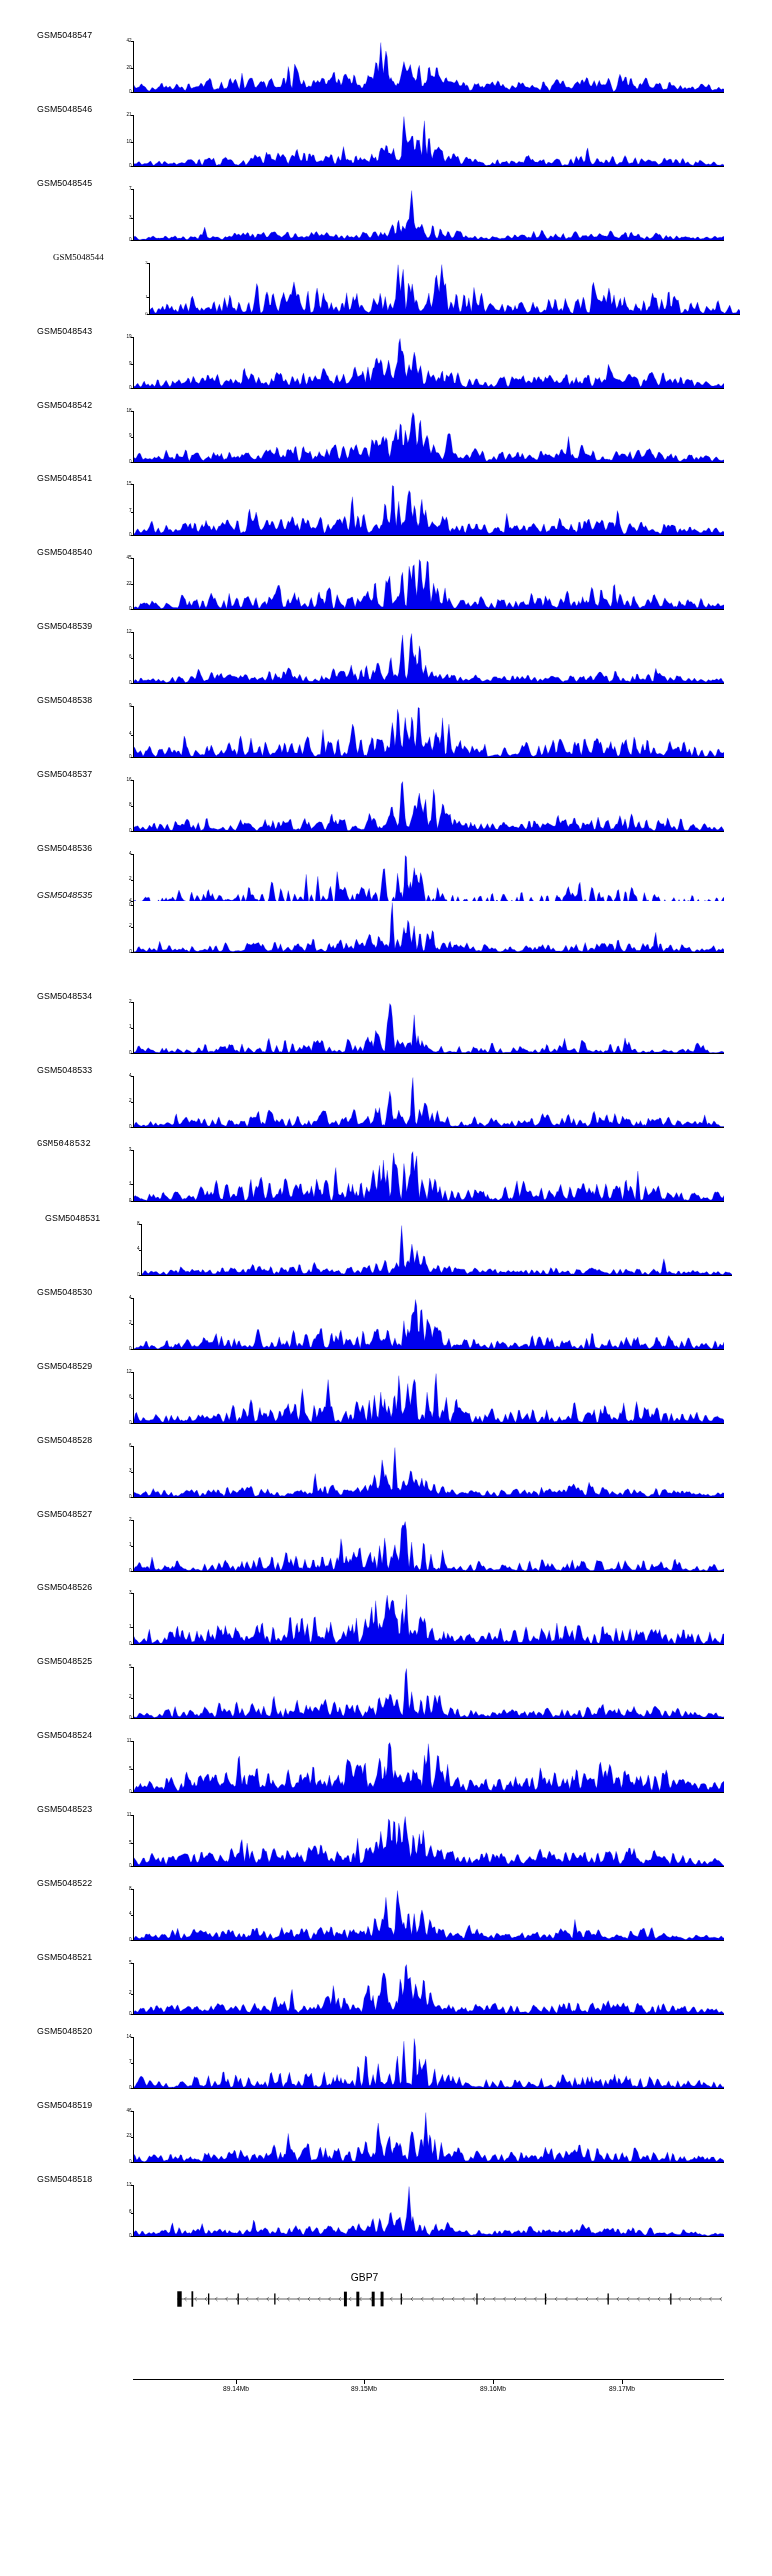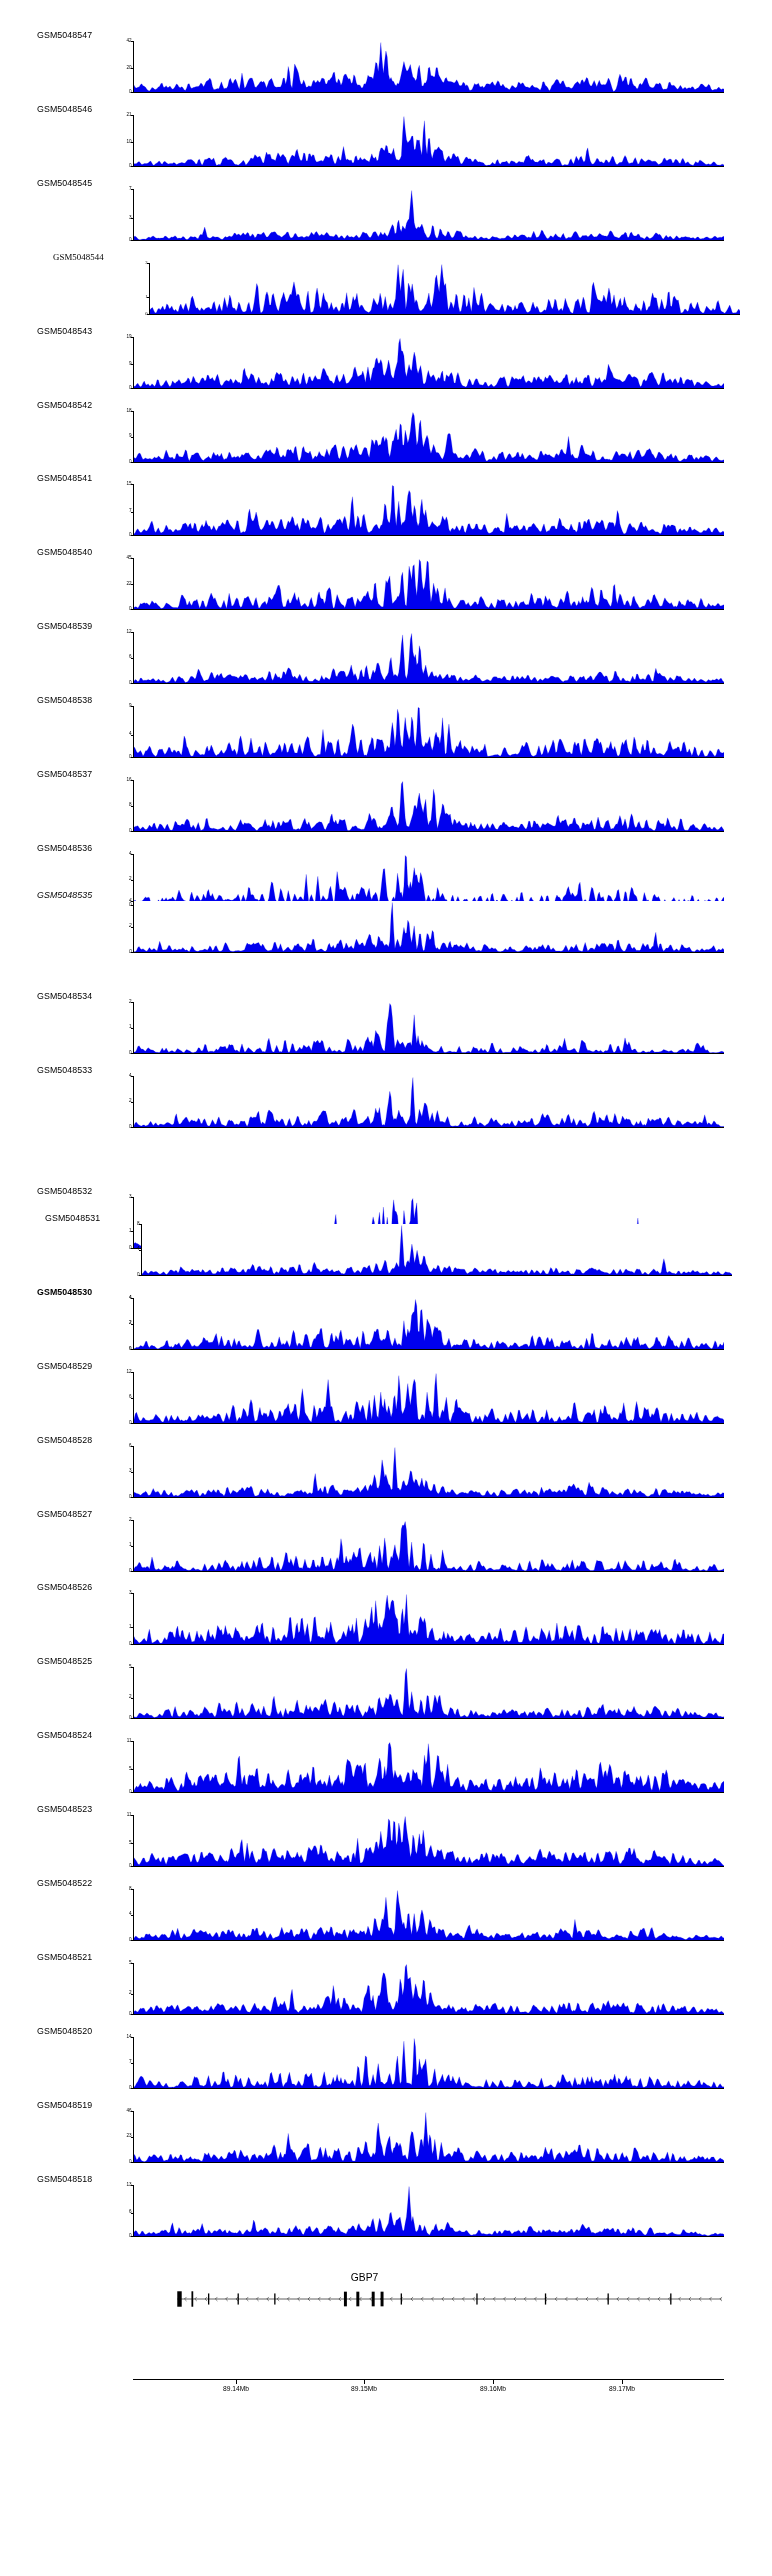--- a/index.html
+++ b/index.html
@@ -344,21 +344,21 @@
         <div class="tick" style="top: 51px;"></div>
         <div class="axis-label" style="top: 23px;">2</div>
         <div class="tick" style="top: 26px;"></div>
         <div class="axis-label" style="top: -2.6px;">4</div>
         <div class="tick" style="top: 0px;"></div>
         <svg viewBox="0 0 1148 100" preserveAspectRatio="none">
           <polygon points="0,100 0.0,97.2 2.5,91.7 5.0,90.6 7.5,94.6 10.0,96.3 12.5,97.5 15.0,98.0 17.5,96.0 20.0,96.2 22.5,97.9 25.0,97.3 27.5,95.9 30.0,92.2 32.5,88.8 35.0,93.0 37.5,97.3 40.0,94.0 42.5,91.5 45.0,95.8 47.5,97.3 50.0,94.5 52.5,94.2 55.0,95.1 57.5,95.6 60.0,94.6 62.5,92.2 65.0,91.1 67.5,91.9 70.0,93.3 72.5,95.1 75.0,95.8 77.5,93.0 80.0,79.9 82.5,74.0 85.0,86.9 87.5,94.3 90.0,93.9 92.5,91.7 95.0,87.4 97.5,84.8 100.0,81.2 102.5,80.8 105.0,86.1 107.5,91.0 110.0,88.4 112.5,85.8 115.1,88.0 117.6,87.7 120.1,89.9 122.6,89.2 125.1,82.6 127.6,85.1 130.1,93.3 132.6,93.3 135.1,86.3 137.6,83.9 140.1,90.1 142.6,96.8 145.1,98.1 147.6,97.7 150.1,91.9 152.6,85.6 155.1,90.1 157.6,95.0 160.1,93.8 162.6,85.5 165.1,80.0 167.6,87.4 170.1,94.5 172.6,95.7 175.1,96.7 177.6,98.2 180.1,97.1 182.6,89.7 185.1,85.9 187.6,88.3 190.1,87.3 192.6,89.8 195.1,95.2 197.6,95.3 200.1,93.8 202.6,95.8 205.1,94.3 207.6,88.4 210.1,88.9 212.6,89.2 215.1,88.2 217.6,94.2 220.1,98.8 222.6,93.6 225.1,82.4 227.6,79.6 230.1,82.4 232.6,80.8 235.1,81.1 237.6,81.1 240.1,72.8 242.6,69.2 245.1,85.5 247.6,94.5 250.1,89.9 252.6,92.7 255.1,94.1 257.6,84.4 260.1,71.6 262.6,66.4 265.1,69.1 267.6,71.1 270.1,74.8 272.6,86.3 275.1,90.1 277.6,85.4 280.1,88.0 282.6,90.6 285.1,87.2 287.6,83.8 290.1,85.9 292.6,93.6 295.1,97.8 297.6,96.5 300.1,88.4 302.6,83.1 305.1,91.5 307.6,98.2 310.1,96.7 312.6,93.6 315.1,87.4 317.6,78.9 320.1,80.0 322.6,89.0 325.1,94.2 327.6,97.1 330.1,95.6 332.6,92.4 335.1,95.6 337.6,92.8 340.1,87.0 342.6,92.8 345.2,97.2 347.7,91.9 350.2,88.3 352.7,88.8 355.2,88.9 357.7,84.6 360.2,78.3 362.7,75.9 365.2,71.1 367.7,68.0 370.2,68.7 372.7,68.8 375.2,76.9 377.7,90.0 380.2,95.3 382.7,93.8 385.2,90.6 387.7,91.8 390.2,91.4 392.7,87.1 395.2,91.6 397.7,96.7 400.2,94.8 402.7,87.4 405.2,82.8 407.7,85.8 410.2,82.2 412.7,80.4 415.2,89.2 417.7,89.7 420.2,84.9 422.7,81.9 425.2,72.7 427.7,65.3 430.2,67.5 432.7,80.6 435.2,92.9 437.7,94.5 440.2,93.3 442.7,92.4 445.2,91.8 447.7,88.5 450.2,85.9 452.7,83.5 455.2,78.4 457.7,84.7 460.2,94.1 462.7,91.4 465.2,88.2 467.7,78.3 470.2,63.0 472.7,71.8 475.2,72.7 477.7,61.8 480.2,80.8 482.7,96.5 485.2,95.2 487.7,96.5 490.2,84.6 492.7,65.6 495.2,49.9 497.7,30.1 500.2,41.6 502.7,75.7 505.2,85.8 507.7,82.8 510.2,85.2 512.7,77.5 515.2,66.9 517.7,75.7 520.2,80.6 522.7,80.0 525.2,86.7 527.7,92.3 530.2,94.9 532.7,89.4 535.2,84.8 537.7,76.6 540.2,27.8 542.7,3.0 545.2,53.6 547.7,90.4 550.2,94.4 552.7,81.9 555.2,65.1 557.7,72.6 560.2,79.3 562.7,66.1 565.2,52.8 567.7,54.0 570.2,59.3 572.7,74.3 575.3,88.3 577.8,80.4 580.3,71.9 582.8,83.9 585.3,91.4 587.8,77.5 590.3,67.5 592.8,78.0 595.3,89.0 597.8,89.4 600.3,89.3 602.8,90.5 605.3,91.5 607.8,85.0 610.3,79.4 612.8,87.6 615.3,96.5 617.8,98.2 620.3,98.3 622.8,97.8 625.3,97.5 627.8,98.1 630.3,98.0 632.8,96.2 635.3,91.4 637.8,89.4 640.3,94.8 642.8,97.0 645.3,95.5 647.8,96.9 650.3,96.4 652.8,94.0 655.3,94.7 657.8,91.9 660.3,83.4 662.8,79.4 665.3,84.8 667.8,94.3 670.3,95.1 672.8,91.4 675.3,92.8 677.8,94.2 680.3,96.4 682.8,97.8 685.3,95.6 687.8,94.2 690.3,91.8 692.8,86.1 695.3,81.7 697.8,86.0 700.3,90.2 702.8,86.4 705.3,86.0 707.8,90.5 710.3,93.3 712.8,95.7 715.3,97.5 717.8,94.9 720.3,92.1 722.8,94.0 725.3,93.6 727.8,92.7 730.3,95.6 732.8,92.0 735.3,87.7 737.8,92.6 740.3,97.0 742.8,98.1 745.3,94.7 747.8,87.4 750.3,88.5 752.8,92.2 755.3,92.0 757.8,89.7 760.3,87.0 762.8,90.8 765.3,91.0 767.8,89.5 770.3,89.5 772.8,82.9 775.3,83.9 777.8,93.4 780.3,97.3 782.8,96.1 785.3,94.7 787.8,92.1 790.3,87.2 792.8,77.9 795.3,73.4 797.8,80.6 800.3,82.4 802.8,77.2 805.4,75.7 807.9,80.2 810.4,87.1 812.9,92.5 815.4,95.8 817.9,96.5 820.4,94.9 822.9,93.3 825.4,94.8 827.9,95.6 830.4,88.8 832.9,82.4 835.4,87.8 837.9,92.9 840.4,87.2 842.9,78.5 845.4,74.8 847.9,81.4 850.4,92.9 852.9,90.7 855.4,83.3 857.9,89.9 860.4,97.2 862.9,95.2 865.4,89.2 867.9,85.7 870.4,88.3 872.9,93.3 875.4,93.0 877.9,91.7 880.4,96.0 882.9,98.5 885.4,96.3 887.9,93.1 890.4,85.1 892.9,73.5 895.4,69.1 897.9,77.1 900.4,91.4 902.9,91.5 905.4,81.1 907.9,82.4 910.4,86.2 912.9,87.2 915.4,87.5 917.9,79.5 920.4,75.6 922.9,85.4 925.4,91.3 927.9,89.7 930.4,92.5 932.9,85.5 935.4,73.5 937.9,79.3 940.4,90.0 942.9,93.9 945.4,94.3 947.9,87.8 950.4,78.3 952.9,82.3 955.4,87.0 957.9,83.5 960.4,85.3 962.9,85.0 965.4,86.2 967.9,93.2 970.4,96.3 972.9,97.7 975.4,94.1 977.9,89.4 980.4,94.4 982.9,93.3 985.4,87.3 987.9,93.2 990.4,97.0 992.9,94.7 995.4,97.0 997.9,92.3 1000.4,82.4 1002.9,86.3 1005.4,89.3 1007.9,84.7 1010.4,85.9 1012.9,87.9 1015.4,86.2 1017.9,84.6 1020.4,85.4 1022.9,81.9 1025.4,83.5 1027.9,93.2 1030.4,95.6 1032.9,92.2 1035.5,88.6 1038.0,82.5 1040.5,80.4 1043.0,86.0 1045.5,92.0 1048.0,95.4 1050.5,96.7 1053.0,96.5 1055.5,90.7 1058.0,86.6 1060.5,88.6 1063.0,89.3 1065.5,94.1 1068.0,96.3 1070.5,93.8 1073.0,92.7 1075.5,90.1 1078.0,89.5 1080.5,91.2 1083.0,92.8 1085.5,93.4 1088.0,92.6 1090.5,89.4 1093.0,89.4 1095.5,94.6 1098.0,93.4 1100.5,90.1 1103.0,91.4 1105.5,92.7 1108.0,85.2 1110.5,75.9 1113.0,85.6 1115.5,94.9 1118.0,91.8 1120.5,93.2 1123.0,96.1 1125.5,92.9 1128.0,88.0 1130.5,89.6 1133.0,94.3 1135.5,94.9 1138.0,95.6 1140.5,98.3 1143.0,99.2 1145.5,99.0 1148.0,98.8 1148,100" fill="#0000ee" stroke="#0000ee" stroke-width="0.4"></polygon>
         </svg>
       </div>
     </div>
-    <div class="track" style="position: absolute; left: 0px; top: 1186px; height: 66px;">
+    <div class="track" style="position: absolute; left: 0px; top: 1139px; height: 66px; font-family: Liberation Mono, monospace;">
       <div class="track-label">GSM5048532</div>
       <div class="plot-area" style="height: 52px;">
         <div class="axis-label" style="top: 49px;">0</div>
         <div class="tick" style="top: 51px;"></div>
         <div class="axis-label" style="top: 32px;">1</div>
         <div class="tick" style="top: 34px;"></div>
         <div class="axis-label" style="top: -2.6px;">3</div>
         <div class="tick" style="top: 0px;"></div>
         <svg viewBox="0 0 1148 100" preserveAspectRatio="none">
           <polygon points="0,100 0.0,91.3 2.5,89.2 5.0,91.3 7.5,91.9 10.0,93.8 12.5,95.6 15.0,95.3 17.5,96.6 20.0,97.4 22.5,98.2 25.0,99.1 27.5,92.6 30.0,85.8 32.5,90.8 35.0,92.1 37.5,86.9 40.0,90.3 42.5,94.5 45.0,92.4 47.5,92.8 50.0,96.2 52.5,94.1 55.0,84.9 57.5,82.7 60.0,88.3 62.5,90.2 65.0,92.4 67.5,95.1 70.0,97.1 72.5,96.4 75.0,91.5 77.5,84.9 80.0,82.1 82.5,82.4 85.0,82.5 87.5,86.4 90.0,89.1 92.5,94.1 95.0,97.0 97.5,94.8 100.0,95.4 102.5,94.2 105.0,90.6 107.5,88.9 110.0,91.9 112.5,92.6 115.1,90.4 117.6,94.3 120.1,97.9 122.6,92.9 125.1,85.2 127.6,76.7 130.1,71.4 132.6,73.8 135.1,79.1 137.6,88.6 140.1,86.6 142.6,80.1 145.1,87.7 147.6,86.6 150.1,81.9 152.6,87.7 155.1,83.7 157.6,68.2 160.1,59.1 162.6,67.2 165.1,84.7 167.6,93.9 170.1,96.1 172.6,96.3 175.1,84.0 177.6,70.3 180.1,67.4 182.6,68.8 185.1,82.8 187.6,94.2 190.1,90.7 192.6,86.6 195.1,86.3 197.6,90.6 200.1,90.3 202.6,76.3 205.1,70.9 207.6,74.3 210.1,71.7 212.6,84.0 215.1,97.7 217.6,98.4 220.1,96.6 222.6,90.0 225.1,68.8 227.6,57.5 230.1,79.3 232.6,93.1 235.1,79.6 237.6,70.1 240.1,74.5 242.6,69.9 245.1,57.7 247.6,52.9 250.1,63.8 252.6,85.0 255.1,95.2 257.6,92.3 260.1,80.5 262.6,64.6 265.1,65.9 267.6,84.0 270.1,93.5 272.6,93.8 275.1,90.3 277.6,86.5 280.1,86.7 282.6,78.2 285.1,74.3 287.6,87.9 290.1,79.8 292.6,58.4 295.1,56.0 297.6,61.2 300.1,75.7 302.6,87.8 305.1,92.4 307.6,90.2 310.1,78.6 312.6,72.4 315.1,67.5 317.6,70.4 320.1,76.9 322.6,67.4 325.1,66.0 327.6,82.0 330.1,88.2 332.6,86.1 335.1,82.8 337.6,79.6 340.1,87.0 342.6,82.3 345.2,70.3 347.7,82.0 350.2,92.1 352.7,76.0 355.2,56.7 357.7,66.1 360.2,78.4 362.7,77.6 365.2,87.8 367.7,85.6 370.2,66.1 372.7,59.5 375.2,59.7 377.7,66.8 380.2,85.5 382.7,97.0 385.2,98.3 387.7,87.8 390.2,52.1 392.7,34.2 395.2,63.8 397.7,85.7 400.2,88.4 402.7,88.0 405.2,82.4 407.7,87.0 410.2,93.8 412.7,90.2 415.2,74.8 417.7,65.1 420.2,81.6 422.7,81.8 425.2,67.0 427.7,81.8 430.2,89.0 432.7,80.9 435.2,89.6 437.7,88.9 440.2,67.2 442.7,64.0 445.2,84.1 447.7,95.0 450.2,83.5 452.7,72.2 455.2,79.7 457.7,83.0 460.2,74.5 462.7,55.2 465.2,39.0 467.7,49.1 470.2,70.8 472.7,78.6 475.2,49.7 477.7,30.1 480.2,61.7 482.7,54.7 485.2,19.7 487.7,51.3 490.2,64.9 492.7,39.5 495.2,61.5 497.7,91.1 500.2,81.3 502.7,31.3 505.2,5.5 507.7,27.3 510.2,29.0 512.7,36.8 515.2,64.7 517.7,86.1 520.2,96.3 522.7,66.3 525.2,26.5 527.7,46.8 530.2,82.2 532.7,70.2 535.2,54.3 537.7,46.4 540.2,7.6 542.7,3.0 545.2,42.3 547.7,25.6 550.2,11.4 552.7,61.9 555.2,93.8 557.7,74.6 560.2,57.6 562.7,66.8 565.2,76.4 567.7,86.9 570.2,96.5 572.7,80.1 575.3,54.9 577.8,63.1 580.3,80.4 582.8,71.3 585.3,56.8 587.8,62.7 590.3,83.6 592.8,81.9 595.3,71.4 597.8,84.4 600.3,96.5 602.8,88.3 605.3,79.2 607.8,88.7 610.3,98.3 612.8,98.7 615.3,91.0 617.8,79.5 620.3,82.5 622.8,92.2 625.3,95.5 627.8,90.1 630.3,82.3 632.8,84.8 635.3,93.2 637.8,96.9 640.3,97.3 642.8,95.1 645.3,91.4 647.8,84.1 650.3,77.9 652.8,83.4 655.3,90.5 657.8,95.2 660.3,89.8 662.8,77.9 665.3,78.7 667.8,84.0 670.3,85.3 672.8,80.4 675.3,80.8 677.8,83.5 680.3,80.9 682.8,89.8 685.3,92.9 687.8,86.7 690.3,92.5 692.8,96.6 695.3,95.3 697.8,96.9 700.3,96.2 702.8,94.1 705.3,95.6 707.8,98.1 710.3,97.8 712.8,95.8 715.3,94.5 717.8,88.0 720.3,75.5 722.8,71.9 725.3,81.1 727.8,93.3 730.3,96.0 732.8,93.3 735.3,95.9 737.8,91.3 740.3,82.1 742.8,70.1 745.3,60.2 747.8,77.9 750.3,91.0 752.8,81.4 755.3,69.8 757.8,60.5 760.3,66.6 762.8,78.8 765.3,82.4 767.8,82.2 770.3,79.2 772.8,81.9 775.3,89.8 777.8,92.4 780.3,90.5 782.8,88.5 785.3,90.5 787.8,91.1 790.3,80.7 792.8,74.0 795.3,85.0 797.8,96.4 800.3,97.1 802.8,93.0 805.4,84.5 807.9,78.5 810.4,82.7 812.9,86.0 815.4,87.6 817.9,93.0 820.4,88.7 822.9,81.6 825.4,82.1 827.9,73.3 830.4,67.2 832.9,78.7 835.4,88.1 837.9,92.1 840.4,94.8 842.9,95.0 845.4,85.1 847.9,72.0 850.4,77.6 852.9,88.5 855.4,93.1 857.9,92.8 860.4,84.2 862.9,75.3 865.4,74.6 867.9,77.4 870.4,75.1 872.9,66.1 875.4,65.9 877.9,76.5 880.4,83.9 882.9,82.2 885.4,73.9 887.9,79.4 890.4,84.9 892.9,80.3 895.4,87.1 897.9,80.6 900.4,66.7 902.9,75.5 905.4,85.8 907.9,91.9 910.4,95.4 912.9,90.9 915.4,78.3 917.9,66.0 920.4,73.5 922.9,90.2 925.4,95.2 927.9,93.3 930.4,84.9 932.9,76.5 935.4,76.8 937.9,70.1 940.4,71.2 942.9,76.2 945.4,71.8 947.9,84.1 950.4,97.2 952.9,85.9 955.4,63.0 957.9,58.7 960.4,77.9 962.9,81.4 965.4,70.5 967.9,73.2 970.4,79.9 972.9,89.9 975.4,97.3 977.9,69.1 980.4,41.2 982.9,68.6 985.4,97.2 987.9,98.0 990.4,95.9 992.9,82.3 995.4,70.9 997.9,79.8 1000.4,88.6 1002.9,86.8 1005.4,84.3 1007.9,81.2 1010.4,74.7 1012.9,77.3 1015.4,82.9 1017.9,74.7 1020.4,69.9 1022.9,78.2 1025.4,90.0 1027.9,95.8 1030.4,95.3 1032.9,95.9 1035.5,91.4 1038.0,83.4 1040.5,84.8 1043.0,87.3 1045.5,88.9 1048.0,92.7 1050.5,93.4 1053.0,88.7 1055.5,83.1 1058.0,88.3 1060.5,93.7 1063.0,86.8 1065.5,83.6 1068.0,92.5 1070.5,97.8 1073.0,96.9 1075.5,97.9 1078.0,98.7 1080.5,96.6 1083.0,89.0 1085.5,85.3 1088.0,85.7 1090.5,83.7 1093.0,87.0 1095.5,89.0 1098.0,88.4 1100.5,91.9 1103.0,96.5 1105.5,95.7 1108.0,92.6 1110.5,94.3 1113.0,94.3 1115.5,93.3 1118.0,95.7 1120.5,97.4 1123.0,98.1 1125.5,95.8 1128.0,87.1 1130.5,82.1 1133.0,83.3 1135.5,81.9 1138.0,84.0 1140.5,89.6 1143.0,93.3 1145.5,93.8 1148.0,89.1 1148,100" fill="#0000ee" stroke="#0000ee" stroke-width="0.4"></polygon>
@@ -372,21 +372,21 @@
         <div class="tick" style="top: 51px;"></div>
         <div class="axis-label" style="top: 23px;">4</div>
         <div class="tick" style="top: 26px;"></div>
         <div class="axis-label" style="top: -2.6px;">8</div>
         <div class="tick" style="top: 0px;"></div>
         <svg viewBox="0 0 1148 100" preserveAspectRatio="none">
           <polygon points="0,100 0.0,98.0 2.5,95.7 5.0,91.8 7.5,91.8 10.0,95.5 12.5,97.0 15.0,94.7 17.5,92.3 20.0,92.9 22.5,94.5 25.0,93.4 27.5,92.9 30.0,94.5 32.5,97.2 35.0,98.3 37.5,97.2 40.0,94.9 42.5,93.8 45.0,97.0 47.5,99.1 50.0,97.3 52.5,93.4 55.0,90.3 57.5,90.0 60.0,91.9 62.5,93.4 65.0,91.3 67.5,91.9 70.0,96.3 72.5,92.1 75.0,83.9 77.5,85.9 80.0,89.3 82.5,90.6 85.0,93.4 87.5,92.7 90.0,92.7 92.5,94.5 95.0,91.8 97.5,88.2 100.0,90.8 102.5,92.1 105.0,91.0 107.5,91.4 110.0,90.2 112.5,93.8 115.1,94.4 117.6,89.1 120.1,91.3 122.6,95.1 125.1,94.4 127.6,93.5 130.1,91.1 132.6,89.8 135.1,94.1 137.6,97.7 140.1,97.4 142.6,97.4 145.1,94.9 147.6,91.8 150.1,94.7 152.6,93.5 155.1,86.1 157.6,86.0 160.1,92.3 162.6,93.9 165.1,93.3 167.6,93.8 170.1,89.9 172.6,85.6 175.1,86.7 177.6,88.3 180.1,86.9 182.6,89.4 185.1,93.8 187.6,94.6 190.1,94.8 192.6,93.8 195.1,89.9 197.6,88.5 200.1,94.0 202.6,95.2 205.1,89.1 207.6,88.1 210.1,89.1 212.6,84.3 215.1,79.1 217.6,81.9 220.1,91.3 222.6,92.0 225.1,85.5 227.6,82.8 230.1,83.4 232.6,89.4 235.1,90.6 237.6,87.7 240.1,90.5 242.6,91.4 245.1,92.4 247.6,90.1 250.1,83.1 252.6,86.7 255.1,95.8 257.6,98.1 260.1,94.7 262.6,93.3 265.1,96.4 267.6,93.0 270.1,85.7 272.6,85.3 275.1,88.9 277.6,90.2 280.1,89.2 282.6,94.0 285.1,92.5 287.6,85.4 290.1,85.2 292.6,84.1 295.1,84.1 297.6,88.3 300.1,94.0 302.6,91.1 305.1,79.7 307.6,79.8 310.1,90.0 312.6,95.6 315.1,97.0 317.6,96.7 320.1,96.3 322.6,92.7 325.1,88.9 327.6,94.2 330.1,93.5 332.6,81.6 335.1,75.1 337.6,79.4 340.1,86.8 342.6,88.0 345.2,89.8 347.7,94.4 350.2,93.3 352.7,90.0 355.2,90.1 357.7,88.4 360.2,87.2 362.7,91.1 365.2,93.3 367.7,91.0 370.2,89.3 372.7,93.4 375.2,94.2 377.7,92.1 380.2,92.0 382.7,90.8 385.2,93.6 387.7,97.0 390.2,97.1 392.7,98.1 395.2,96.4 397.7,89.9 400.2,86.4 402.7,87.3 405.2,84.6 407.7,84.2 410.2,91.0 412.7,95.7 415.2,95.1 417.7,92.0 420.2,90.5 422.7,92.7 425.2,95.9 427.7,91.9 430.2,85.1 432.7,84.2 435.2,85.3 437.7,87.2 440.2,82.4 442.7,81.0 445.2,90.4 447.7,95.8 450.2,94.8 452.7,86.6 455.2,77.1 457.7,79.7 460.2,88.4 462.7,92.5 465.2,91.5 467.7,86.4 470.2,78.8 472.7,70.8 475.2,74.7 477.7,88.8 480.2,96.5 482.7,94.9 485.2,89.5 487.7,86.8 490.2,87.6 492.7,83.0 495.2,75.6 497.7,80.7 500.2,84.8 502.7,41.4 505.2,3.0 507.7,39.7 510.2,80.4 512.7,85.5 515.2,74.8 517.7,71.5 520.2,76.5 522.7,57.5 525.2,39.3 527.7,55.6 530.2,76.5 532.7,65.5 535.2,51.5 537.7,63.9 540.2,78.1 542.7,80.8 545.2,75.7 547.7,62.5 550.2,63.9 552.7,77.6 555.2,82.5 557.7,89.0 560.2,94.2 562.7,93.6 565.2,89.6 567.7,85.7 570.2,88.6 572.7,87.6 575.3,80.9 577.8,82.5 580.3,91.4 582.8,95.8 585.3,90.6 587.8,84.8 590.3,85.5 592.8,87.5 595.3,85.9 597.8,81.8 600.3,85.8 602.8,94.8 605.3,93.8 607.8,86.5 610.3,85.5 612.8,88.1 615.3,87.8 617.8,88.1 620.3,88.5 622.8,88.6 625.3,88.7 627.8,89.3 630.3,94.0 632.8,97.4 635.3,96.3 637.8,93.9 640.3,93.5 642.8,93.3 645.3,88.4 647.8,86.0 650.3,87.9 652.8,89.9 655.3,93.1 657.8,95.1 660.3,92.9 662.8,90.7 665.3,92.5 667.8,94.1 670.3,92.9 672.8,89.6 675.3,88.0 677.8,87.9 680.3,90.2 682.8,93.1 685.3,89.6 687.8,88.5 690.3,94.4 692.8,97.0 695.3,94.2 697.8,92.4 700.3,94.0 702.8,94.0 705.3,93.9 707.8,95.0 710.3,92.7 712.8,90.7 715.3,92.5 717.8,94.8 720.3,93.3 722.8,91.4 725.3,93.4 727.8,94.0 730.3,92.7 732.8,93.9 735.3,93.3 737.8,91.3 740.3,94.1 742.8,95.3 745.3,91.4 747.8,90.6 750.3,95.2 752.8,98.1 755.3,94.7 757.8,89.5 760.3,91.4 762.8,96.3 765.3,94.7 767.8,91.2 770.3,92.3 772.8,95.1 775.3,97.5 777.8,95.2 780.3,90.0 782.8,92.5 785.3,97.3 787.8,98.2 790.3,97.4 792.8,91.7 795.3,85.3 797.8,88.3 800.3,94.6 802.8,92.2 805.4,86.0 807.9,88.7 810.4,95.0 812.9,96.7 815.4,94.5 817.9,92.3 820.4,93.6 822.9,94.4 825.4,93.5 827.9,91.8 830.4,92.4 832.9,96.6 835.4,98.2 837.9,97.5 840.4,98.1 842.9,93.8 845.4,88.6 847.9,89.9 850.4,89.7 852.9,90.5 855.4,95.2 857.9,97.3 860.4,96.0 862.9,93.1 865.4,91.8 867.9,89.8 870.4,87.3 872.9,87.1 875.4,85.7 877.9,87.4 880.4,88.6 882.9,88.5 885.4,91.5 887.9,89.9 890.4,89.4 892.9,92.2 895.4,93.2 897.9,94.2 900.4,94.9 902.9,95.3 905.4,95.4 907.9,97.3 910.4,98.2 912.9,96.3 915.4,92.0 917.9,88.8 920.4,93.3 922.9,97.5 925.4,97.0 927.9,92.7 930.4,88.0 932.9,92.6 935.4,97.3 937.9,94.1 940.4,89.0 942.9,88.8 945.4,91.6 947.9,92.2 950.4,92.9 952.9,92.9 955.4,94.7 957.9,96.4 960.4,91.5 962.9,87.9 965.4,89.3 967.9,88.6 970.4,92.2 972.9,98.0 975.4,97.4 977.9,94.8 980.4,95.2 982.9,97.8 985.4,98.9 987.9,96.6 990.4,93.7 992.9,91.3 995.4,88.0 997.9,90.1 1000.4,93.4 1002.9,92.3 1005.4,94.7 1007.9,97.7 1010.4,94.0 1012.9,79.5 1015.4,68.0 1017.9,78.1 1020.4,93.3 1022.9,95.4 1025.4,92.8 1027.9,93.7 1030.4,95.8 1032.9,96.5 1035.5,96.4 1038.0,97.9 1040.5,96.8 1043.0,92.4 1045.5,92.7 1048.0,97.0 1050.5,97.4 1053.0,94.2 1055.5,93.6 1058.0,95.9 1060.5,95.7 1063.0,93.4 1065.5,94.8 1068.0,95.0 1070.5,91.0 1073.0,91.0 1075.5,94.1 1078.0,93.7 1080.5,92.3 1083.0,94.0 1085.5,96.4 1088.0,96.6 1090.5,95.6 1093.0,95.9 1095.5,95.4 1098.0,93.2 1100.5,94.6 1103.0,98.1 1105.5,98.9 1108.0,98.4 1110.5,95.8 1113.0,93.4 1115.5,96.0 1118.0,95.7 1120.5,92.7 1123.0,94.7 1125.5,97.5 1128.0,98.3 1130.5,98.8 1133.0,96.2 1135.5,93.5 1138.0,94.7 1140.5,95.3 1143.0,95.1 1145.5,96.8 1148.0,98.8 1148,100" fill="#0000ee" stroke="#0000ee" stroke-width="0.4"></polygon>
         </svg>
       </div>
     </div>
-    <div class="track" style="position: absolute; left: 0px; top: 1287px; height: 66px; font-weight: bold;">
+    <div class="track" style="position: absolute; left: 0px; top: 1287px; height: 66px;">
       <div class="track-label">GSM5048530</div>
       <div class="plot-area" style="height: 52px;">
         <div class="axis-label" style="top: 49px;">0</div>
         <div class="tick" style="top: 51px;"></div>
         <div class="axis-label" style="top: 23px;">2</div>
         <div class="tick" style="top: 26px;"></div>
         <div class="axis-label" style="top: -2.6px;">4</div>
         <div class="tick" style="top: 0px;"></div>
         <svg viewBox="0 0 1148 100" preserveAspectRatio="none">
           <polygon points="0,100 0.0,99.5 2.5,98.3 5.0,96.7 7.5,97.1 10.0,96.0 12.5,93.2 15.0,94.3 17.5,95.8 20.0,92.1 22.5,85.3 25.0,85.0 27.5,93.7 30.0,97.6 32.5,93.8 35.0,92.6 37.5,94.1 40.0,94.7 42.5,97.2 45.0,99.4 47.5,99.4 50.0,97.9 52.5,96.3 55.0,95.5 57.5,94.3 60.0,91.7 62.5,84.1 65.0,83.5 67.5,93.4 70.0,96.5 72.5,94.4 75.0,96.9 77.5,95.0 80.0,90.2 82.5,92.4 85.0,90.6 87.5,87.7 90.0,93.4 92.5,97.0 95.0,93.6 97.5,90.0 100.0,86.9 102.5,81.7 105.0,81.3 107.5,85.5 110.0,90.4 112.5,95.1 115.1,94.4 117.6,92.3 120.1,94.4 122.6,95.0 125.1,94.6 127.6,91.8 130.1,88.7 132.6,86.1 135.1,77.6 137.6,78.9 140.1,83.7 142.6,82.6 145.1,87.3 147.6,87.3 150.1,87.0 152.6,87.0 155.1,82.4 157.6,75.1 160.1,69.6 162.6,82.7 165.1,94.2 167.6,84.2 170.1,74.6 172.6,84.0 175.1,94.3 177.6,93.8 180.1,89.8 182.6,82.5 185.1,82.9 187.6,92.2 190.1,96.5 192.6,87.6 195.1,79.2 197.6,87.9 200.1,93.4 202.6,85.4 205.1,83.7 207.6,91.6 210.1,95.7 212.6,94.2 215.1,93.1 217.6,93.6 220.1,96.5 222.6,95.5 225.1,92.3 227.6,95.0 230.1,96.0 232.6,93.3 235.1,86.6 237.6,73.0 240.1,62.0 242.6,62.0 245.1,72.4 247.6,85.5 250.1,94.3 252.6,97.1 255.1,96.2 257.6,94.1 260.1,94.4 262.6,97.1 265.1,93.1 267.6,86.1 270.1,88.9 272.6,95.5 275.1,95.6 277.6,93.9 280.1,85.6 282.6,76.0 285.1,86.0 287.6,92.8 290.1,88.7 292.6,91.7 295.1,88.6 297.6,83.2 300.1,89.5 302.6,96.4 305.1,89.5 307.6,73.2 310.1,63.4 312.6,69.2 315.1,87.3 317.6,94.9 320.1,89.2 322.6,88.5 325.1,92.1 327.6,94.3 330.1,85.9 332.6,72.6 335.1,70.4 337.6,74.0 340.1,85.1 342.6,96.5 345.2,95.8 347.7,86.2 350.2,79.8 352.7,79.9 355.2,73.9 357.7,70.7 360.2,70.9 362.7,60.2 365.2,59.8 367.7,80.1 370.2,94.1 372.7,96.6 375.2,97.1 377.7,95.6 380.2,88.7 382.7,73.7 385.2,68.7 387.7,84.1 390.2,86.2 392.7,73.6 395.2,78.6 397.7,83.1 400.2,69.1 402.7,62.7 405.2,76.9 407.7,92.8 410.2,89.0 412.7,79.8 415.2,83.2 417.7,83.0 420.2,80.5 422.7,85.0 425.2,90.8 427.7,93.3 430.2,90.5 432.7,80.0 435.2,75.5 437.7,88.8 440.2,98.1 442.7,84.5 445.2,64.5 447.7,71.0 450.2,89.0 452.7,91.2 455.2,89.9 457.7,92.1 460.2,87.8 462.7,83.7 465.2,76.5 467.7,65.1 470.2,66.6 472.7,60.7 475.2,61.8 477.7,78.2 480.2,83.5 482.7,83.8 485.2,80.6 487.7,81.7 490.2,77.4 492.7,62.7 495.2,65.4 497.7,79.1 500.2,89.0 502.7,94.5 505.2,86.9 507.7,78.2 510.2,87.1 512.7,92.5 515.2,89.0 517.7,91.0 520.2,93.4 522.7,70.0 525.2,44.4 527.7,67.5 530.2,77.4 532.7,61.0 535.2,69.7 537.7,62.9 540.2,34.5 542.7,28.9 545.2,26.4 547.7,3.0 550.2,15.5 552.7,65.6 555.2,65.9 557.7,25.2 560.2,22.4 562.7,55.7 565.2,83.7 567.7,69.5 570.2,41.1 572.7,46.8 575.3,52.0 577.8,61.6 580.3,77.3 582.8,64.0 585.3,55.4 587.8,58.7 590.3,57.7 592.8,64.9 595.3,62.6 597.8,67.3 600.3,86.3 602.8,92.6 605.3,92.5 607.8,92.2 610.3,85.6 612.8,78.9 615.3,88.3 617.8,97.5 620.3,94.0 622.8,91.7 625.3,92.7 627.8,91.4 630.3,91.8 632.8,92.7 635.3,91.7 637.8,92.2 640.3,85.4 642.8,80.8 645.3,82.8 647.8,82.4 650.3,89.5 652.8,97.1 655.3,97.2 657.8,91.0 660.3,80.7 662.8,82.1 665.3,90.9 667.8,90.2 670.3,88.7 672.8,93.4 675.3,95.4 677.8,94.8 680.3,92.7 682.8,91.9 685.3,94.9 687.8,97.0 690.3,98.2 692.8,93.2 695.3,86.7 697.8,92.3 700.3,98.8 702.8,95.7 705.3,86.4 707.8,84.0 710.3,89.2 712.8,90.4 715.3,87.8 717.8,86.1 720.3,88.1 722.8,89.7 725.3,93.2 727.8,97.7 730.3,95.7 732.8,92.4 735.3,93.9 737.8,91.9 740.3,87.6 742.8,88.4 745.3,91.0 747.8,95.2 750.3,96.1 752.8,93.9 755.3,93.7 757.8,91.8 760.3,90.5 762.8,90.2 765.3,91.3 767.8,96.1 770.3,92.3 772.8,77.9 775.3,73.6 777.8,84.7 780.3,95.3 782.8,91.6 785.3,80.3 787.8,75.9 790.3,76.5 792.8,81.9 795.3,90.2 797.8,93.9 800.3,91.1 802.8,80.1 805.4,76.8 807.9,86.2 810.4,84.6 812.9,78.7 815.4,85.9 817.9,95.6 820.4,96.5 822.9,93.7 825.4,95.3 827.9,96.4 830.4,88.7 832.9,83.4 835.4,88.0 837.9,88.7 840.4,86.3 842.9,87.3 845.4,84.3 847.9,82.6 850.4,91.0 852.9,96.4 855.4,94.5 857.9,94.8 860.4,97.4 862.9,98.4 865.4,97.4 867.9,93.6 870.4,91.6 872.9,95.9 875.4,99.0 877.9,89.7 880.4,78.7 882.9,85.4 885.4,96.0 887.9,88.3 890.4,69.8 892.9,70.1 895.4,87.9 897.9,96.7 900.4,97.3 902.9,98.2 905.4,98.7 907.9,94.4 910.4,89.7 912.9,91.8 915.4,93.4 917.9,93.2 920.4,92.9 922.9,85.2 925.4,81.0 927.9,89.0 930.4,95.1 932.9,95.4 935.4,93.5 937.9,93.8 940.4,97.2 942.9,96.8 945.4,89.7 947.9,83.1 950.4,87.2 952.9,92.5 955.4,83.9 957.9,76.7 960.4,82.3 962.9,87.7 965.4,92.6 967.9,95.0 970.4,85.7 972.9,78.4 975.4,84.0 977.9,80.7 980.4,76.1 982.9,88.1 985.4,93.5 987.9,91.1 990.4,92.0 992.9,90.4 995.4,89.4 997.9,93.2 1000.4,97.6 1002.9,98.8 1005.4,97.6 1007.9,95.5 1010.4,93.5 1012.9,88.6 1015.4,77.7 1017.9,76.9 1020.4,84.1 1022.9,85.6 1025.4,91.6 1027.9,95.6 1030.4,93.6 1032.9,95.1 1035.5,90.9 1038.0,79.8 1040.5,73.3 1043.0,77.9 1045.5,82.7 1048.0,83.9 1050.5,91.7 1053.0,95.3 1055.5,93.3 1058.0,96.1 1060.5,97.9 1063.0,91.1 1065.5,84.1 1068.0,89.2 1070.5,95.7 1073.0,92.5 1075.5,84.1 1078.0,77.8 1080.5,79.3 1083.0,86.8 1085.5,93.2 1088.0,97.1 1090.5,97.9 1093.0,94.3 1095.5,92.9 1098.0,96.0 1100.5,95.3 1103.0,90.3 1105.5,88.8 1108.0,92.0 1110.5,91.0 1113.0,88.2 1115.5,91.7 1118.0,94.4 1120.5,97.0 1123.0,99.4 1125.5,98.5 1128.0,91.7 1130.5,83.6 1133.0,87.8 1135.5,96.9 1138.0,95.1 1140.5,89.9 1143.0,92.6 1145.5,92.6 1148.0,86.5 1148,100" fill="#0000ee" stroke="#0000ee" stroke-width="0.4"></polygon>

